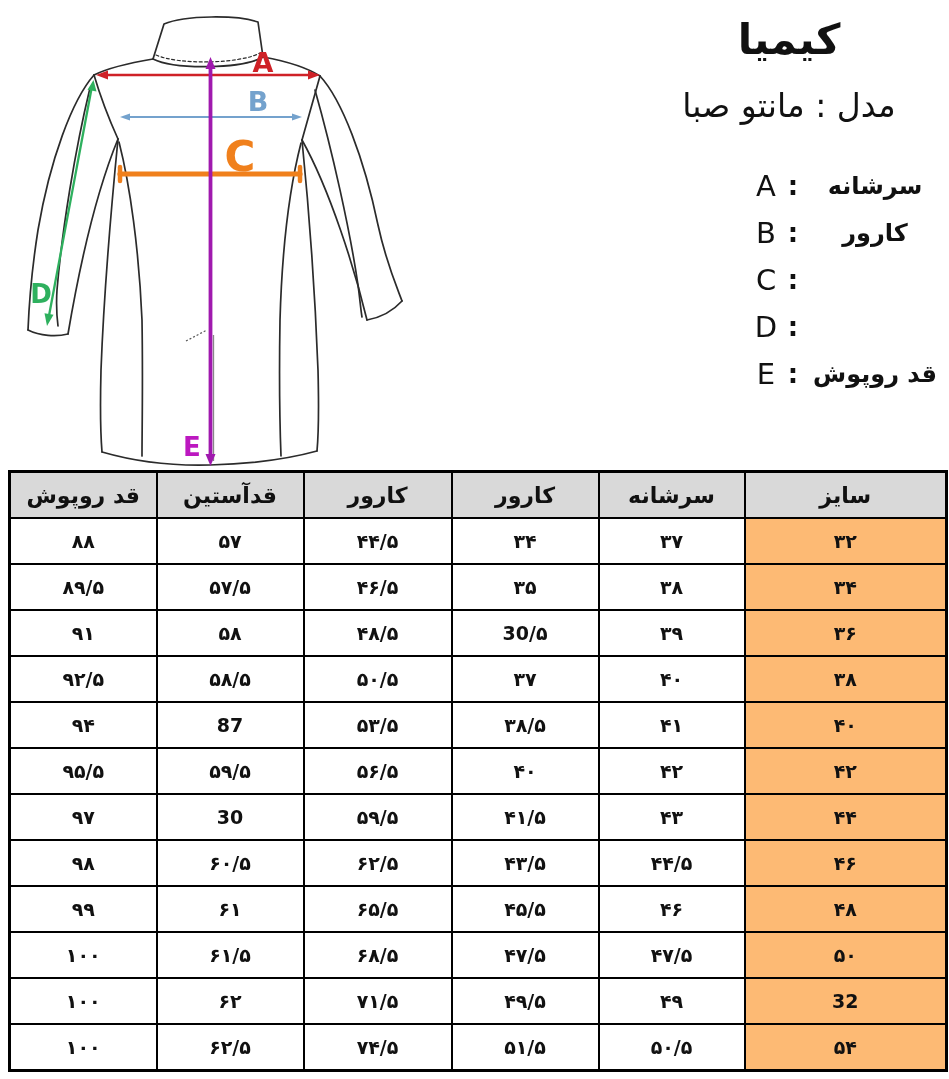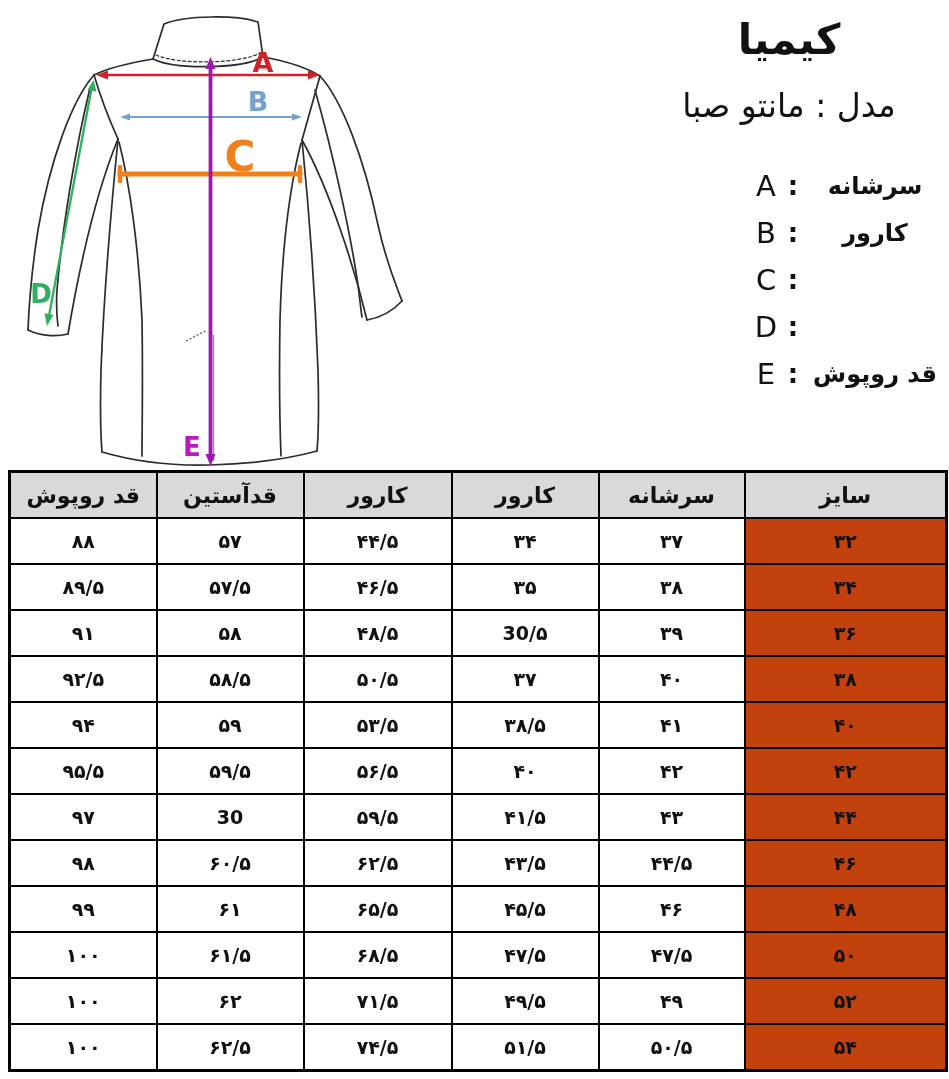--- a/index.html
+++ b/index.html
@@ -35,21 +35,21 @@
     position:absolute; left:8px; top:470px; width:937px;
     border-collapse:collapse; direction:rtl; table-layout:fixed;
     border:3px solid #000;
   }
   .size-table th, .size-table td {
     border:2px solid #000; text-align:center; vertical-align:middle;
     font-weight:bold; height:44px; padding:0;
   }
   .size-table th { background:#d9d9d9; font-size:22px; }
   .size-table td { font-size:19px; background:#ffffff; }
-  .size-table td:first-child { background:#c2410c; }
+  .size-table td:first-child { background:#fdba74; }
 </style>
 </head>
 <body>
 
 <div class="page">
 
   <svg class="diagram" viewBox="0 0 435 470">
 
     <g fill="none" stroke-width="1.7" stroke-linecap="round" stroke-linejoin="round" stroke="#2b2b2b">
 
@@ -200,21 +200,21 @@
           <td>۳۷</td>
           <td>۵۰/۵</td>
           <td>۵۸/۵</td>
           <td>۹۲/۵</td>
         </tr>
         <tr>
           <td>۴۰</td>
           <td>۴۱</td>
           <td>۳۸/۵</td>
           <td>۵۳/۵</td>
-          <td>۵۹</td>
+          <td>87</td>
           <td>۹۴</td>
         </tr>
         <tr>
           <td>۴۲</td>
           <td>۴۲</td>
           <td>۴۰</td>
           <td>۵۶/۵</td>
           <td>۵۹/۵</td>
           <td>۹۵/۵</td>
         </tr>
@@ -244,21 +244,21 @@
         </tr>
         <tr>
           <td>۵۰</td>
           <td>۴۷/۵</td>
           <td>۴۷/۵</td>
           <td>۶۸/۵</td>
           <td>۶۱/۵</td>
           <td>۱۰۰</td>
         </tr>
         <tr>
-          <td>۵۲</td>
+          <td>32</td>
           <td>۴۹</td>
           <td>۴۹/۵</td>
           <td>۷۱/۵</td>
           <td>۶۲</td>
           <td>۱۰۰</td>
         </tr>
         <tr>
           <td>۵۴</td>
           <td>۵۰/۵</td>
           <td>۵۱/۵</td>

